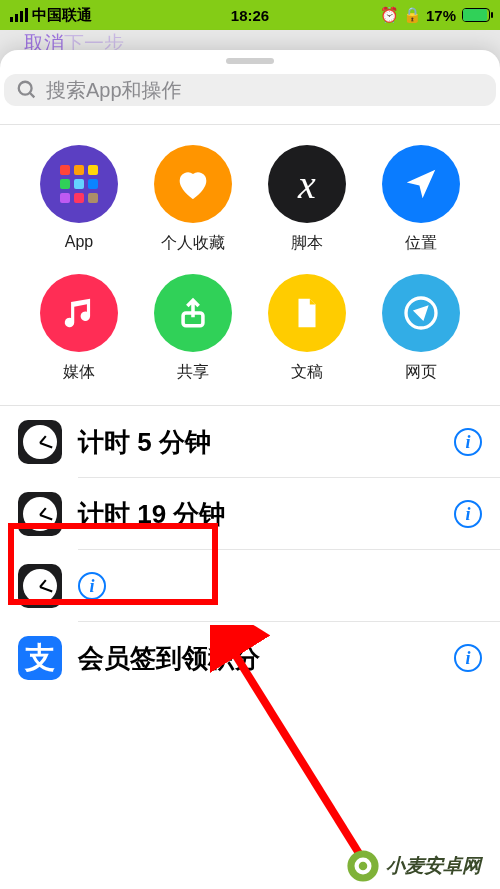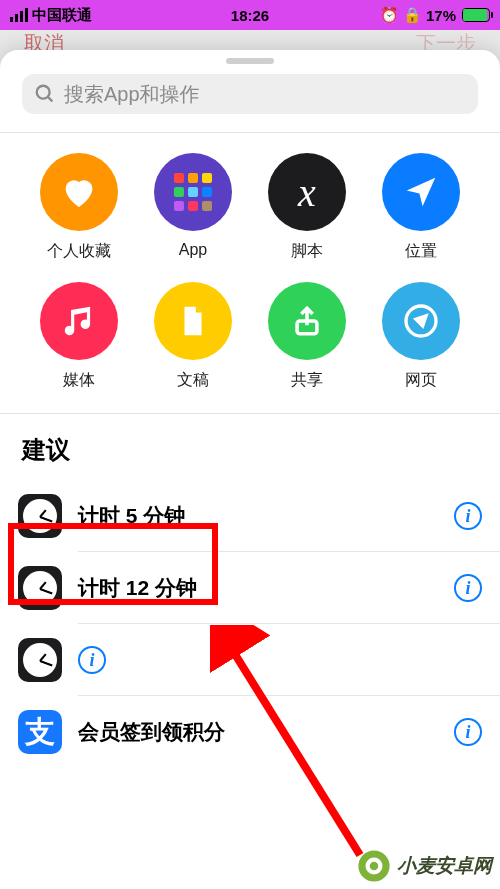--- a/index.html
+++ b/index.html
@@ -14,53 +14,53 @@
   
   .status-bar {
     height: 30px;
     display: flex;
     justify-content: space-between;
     align-items: center;
     padding: 0 10px;
     color: #000;
     font-size: 15px;
     font-weight: 600;
-    background: #d946ef;
+    background: #84cc16;
   }
   .status-left, .status-right { display: flex; align-items: center; gap: 4px; }
   .status-center { position: absolute; left: 50%; transform: translateX(-50%); }
   .battery-box {
     display: inline-flex; align-items: center;
     border: 1.5px solid #000; border-radius: 4px;
     width: 28px; height: 14px; position: relative; margin-left: 2px;
   }
   .battery-fill { background: #30d158; width: 94%; height: 100%; border-radius: 2px; }
   .battery-tip { position: absolute; right: -4px; width: 2px; height: 6px; background: #000; border-radius: 1px; }
   .dimmed-row {
-    height: 22px; padding: 0 24px; display: flex; justify-content: space-between;
-    color: #b91c1c; font-size: 20px; opacity: .6;
+    height: 22px; padding: 0 24px; display: flex; 
+    color: #6d28d9; font-size: 20px; opacity: .6;
   }
   
   .sheet {
     position: absolute;
     top: 50px; left: 0; right: 0; bottom: 0;
     background: #fff;
     border-top-left-radius: 18px;
     border-top-right-radius: 18px;
     overflow: hidden;
     box-shadow: 0 -2px 20px rgba(0,0,0,.15);
   }
   .grabber {
     width: 48px; height: 6px; border-radius: 3px;
     background: #cfcfcf; margin: 8px auto 10px;
   }
   .search {
-    margin: 0 22px 18px;
+    margin: 0 4px 18px;
     background: #eee; border-radius: 12px;
-    height: 40px; display: flex; align-items: center;
+    height: 32px; display: flex; align-items: center;
     padding: 0 12px; color: #8a8a8e; font-size: 20px;
   }
   .search svg { margin-right: 8px; flex-shrink: 0; }
   .divider { height: 1px; background: #e3e3e3; }
   
   .cats {
     display: grid;
     grid-template-columns: repeat(4, 1fr);
     row-gap: 20px;
     padding: 20px 22px 22px;
@@ -92,40 +92,40 @@
   }
   .clock-icon { background: #1c1c1e; }
   .clock-face { width: 34px; height: 34px; border-radius: 50%; background: #fff; position: relative; }
   .clock-face::before, .clock-face::after {
     content: ""; position: absolute; background: #000; left: 50%; top: 50%;
     transform-origin: left center;
   }
   .clock-face::before { width: 9px; height: 2px; transform: rotate(-50deg); }
   .clock-face::after  { width: 13px; height: 2px; transform: rotate(20deg); }
   .alipay-icon { background: #1677ff; color: #fff; font-size: 30px; font-weight: 700; }
-  .row-label { font-size: 21px; font-weight: 600; color: #000; flex: 1; }
+  .row-label { font-size: 26px; font-weight: 600; color: #000; flex: 1; }
   .info-btn {
     width: 28px; height: 28px; border-radius: 50%;
     border: 2.2px solid #0a7cff; color: #0a7cff;
     display: flex; align-items: center; justify-content: center;
     font-style: italic; font-family: Georgia, serif; font-size: 18px; font-weight: 700;
     flex-shrink: 0;
   }
   
   .red-box {
     position: absolute; border: 6px solid #ff0000;
     left: 8px; top: 523px; width: 210px; height: 82px; z-index: 50;
     pointer-events: none;
   }
   .arrow {
     position: absolute; left: 210px; top: 625px; z-index: 50;
     pointer-events: none;
   }
   .watermark {
-    position: absolute; right: 8px; bottom: 6px;
+    position: absolute; right: 19px; bottom: 6px;
     display: flex; align-items: center; gap: 6px;
     z-index: 60;
     justify-content: flex-end;
   }
   .watermark-txt { font-size: 19px; font-weight: 700; color: #3a4a2a; font-style: italic; }
   .signal-bars { display: inline-flex; align-items: flex-end; gap: 2px; }
   .signal-bars span { width: 3px; background: #000; display: inline-block; }
   .signal-bars span:nth-child(1){height:5px;}
   .signal-bars span:nth-child(2){height:8px;}
   .signal-bars span:nth-child(3){height:11px;}
@@ -168,48 +168,48 @@
     <svg width="22" height="22" viewBox="0 0 24 24" fill="none" stroke="#8a8a8e" stroke-width="2.5">
       <circle cx="10" cy="10" r="7"></circle>
         <line x1="20" y1="20" x2="15" y2="15"></line>
     </svg>
     <span>搜索App和操作</span>
   </div>
 
   <div class="divider"></div>
 
   <div class="cats">
-
-    <div class="cat">
-      <div class="cat-circle" style="background:#ff9500">
-        <svg width="40" height="40" viewBox="0 0 24 24" fill="#fff">
-            <path d="M12 21s-8-5.3-8-11a5 5 0 0 1 8-4 5 5 0 0 1 8 4c0 5.7-8 11-8 11z"></path>
-          </svg>
-      </div>
-      <span class="cat-label">个人收藏</span>
-    </div>
 
     <div class="cat">
       <div class="cat-circle" style="background:#5b3fc2">
         <div class="app-grid-icon">
           <span style="background:#ff453a"></span>
             <span style="background:#ff9f0a"></span>
             <span style="background:#ffd60a"></span>
           <span style="background:#30d158"></span>
             <span style="background:#64d2ff"></span>
             <span style="background:#0a84ff"></span>
           <span style="background:#bf5af2"></span>
             <span style="background:#ff375f"></span>
             <span style="background:#ac8e68"></span>
         </div>
       </div>
       <span class="cat-label">App</span>
     </div>
 
     <div class="cat">
+      <div class="cat-circle" style="background:#ff9500">
+        <svg width="40" height="40" viewBox="0 0 24 24" fill="#fff">
+            <path d="M12 21s-8-5.3-8-11a5 5 0 0 1 8-4 5 5 0 0 1 8 4c0 5.7-8 11-8 11z"></path>
+          </svg>
+      </div>
+      <span class="cat-label">个人收藏</span>
+    </div>
+
+    <div class="cat">
       <div class="cat-circle" style="background:#1c1c1e">
         <span style="font-style:italic;font-family:Georgia,serif;font-size:40px;color:#fff">x</span>
       </div>
       <span class="cat-label">脚本</span>
     </div>
 
     <div class="cat">
       <div class="cat-circle" style="background:#0a7cff">
         <svg width="38" height="38" viewBox="0 0 24 24" fill="#fff">
             <path d="M3 11l18-8-8 18-2-8-8-2z"></path>
@@ -218,70 +218,69 @@
       <span class="cat-label">位置</span>
     </div>
 
     <div class="cat">
       <div class="cat-circle" style="background:#ff2d55">
         <svg width="38" height="38" viewBox="0 0 24 24" fill="#fff">
             <path d="M9 18a3 3 0 1 1-2-2.83V5l12-2v11a3 3 0 1 1-2-2.83V6.5L9 8v10z"></path>
           </svg>
       </div>
       <span class="cat-label">媒体</span>
+    </div>
+
+    <div class="cat">
+      <div class="cat-circle" style="background:#30d158">
+        <svg width="34" height="34" viewBox="0 0 24 24" fill="none" stroke="#fff" stroke-width="2.5">
+            <path d="M12 3v12M8 7l4-4 4 4"></path>
+            <rect x="5" y="12" width="14" height="9" rx="2"></rect>
+          </svg>
+      </div>
+      <span class="cat-label">共享</span>
     </div>
 
     <div class="cat">
       <div class="cat-circle" style="background:#ffcc00">
         <svg width="34" height="34" viewBox="0 0 24 24" fill="#fff">
             <path d="M6 2h8l4 4v16H6z"></path>
             <path d="M14 2v4h4" fill="#ffcc00"></path>
           </svg>
       </div>
       <span class="cat-label">文稿</span>
     </div>
 
     <div class="cat">
-      <div class="cat-circle" style="background:#30d158">
-        <svg width="34" height="34" viewBox="0 0 24 24" fill="none" stroke="#fff" stroke-width="2.5">
-            <path d="M12 3v12M8 7l4-4 4 4"></path>
-            <rect x="5" y="12" width="14" height="9" rx="2"></rect>
-          </svg>
-      </div>
-      <span class="cat-label">共享</span>
-    </div>
-
-    <div class="cat">
       <div class="cat-circle" style="background:#32ade6">
         <svg width="40" height="40" viewBox="0 0 24 24" fill="none" stroke="#fff" stroke-width="2">
             <circle cx="12" cy="12" r="9"></circle>
             <path d="M15 9l-2 6-4-4 6-2z" fill="#fff"></path>
           </svg>
       </div>
       <span class="cat-label">网页</span>
     </div>
   </div>
 
   <div class="divider"></div>
 
-  <div class="section-title">建议</div>
 
   <div class="row">
     <div class="row-icon clock-icon">
         <div class="clock-face"></div>
       </div>
     <div class="row-label">计时 5 分钟</div>
     <div class="info-btn">i</div>
     <div class="row-sep"></div>
   </div>
   <div class="row">
     <div class="row-icon clock-icon">
         <div class="clock-face"></div>
       </div>
-    <div class="row-label">计时 12 分钟</div>
+    <div class="row-label">计时 19 分钟</div>
     <div class="info-btn">i</div>
     <div class="row-sep"></div>
   </div>
   <div class="row">
     <div class="row-icon clock-icon">
         <div class="clock-face"></div>
       </div>
     <div class="info-btn">i</div>
     <div class="row-sep"></div>
   </div>

